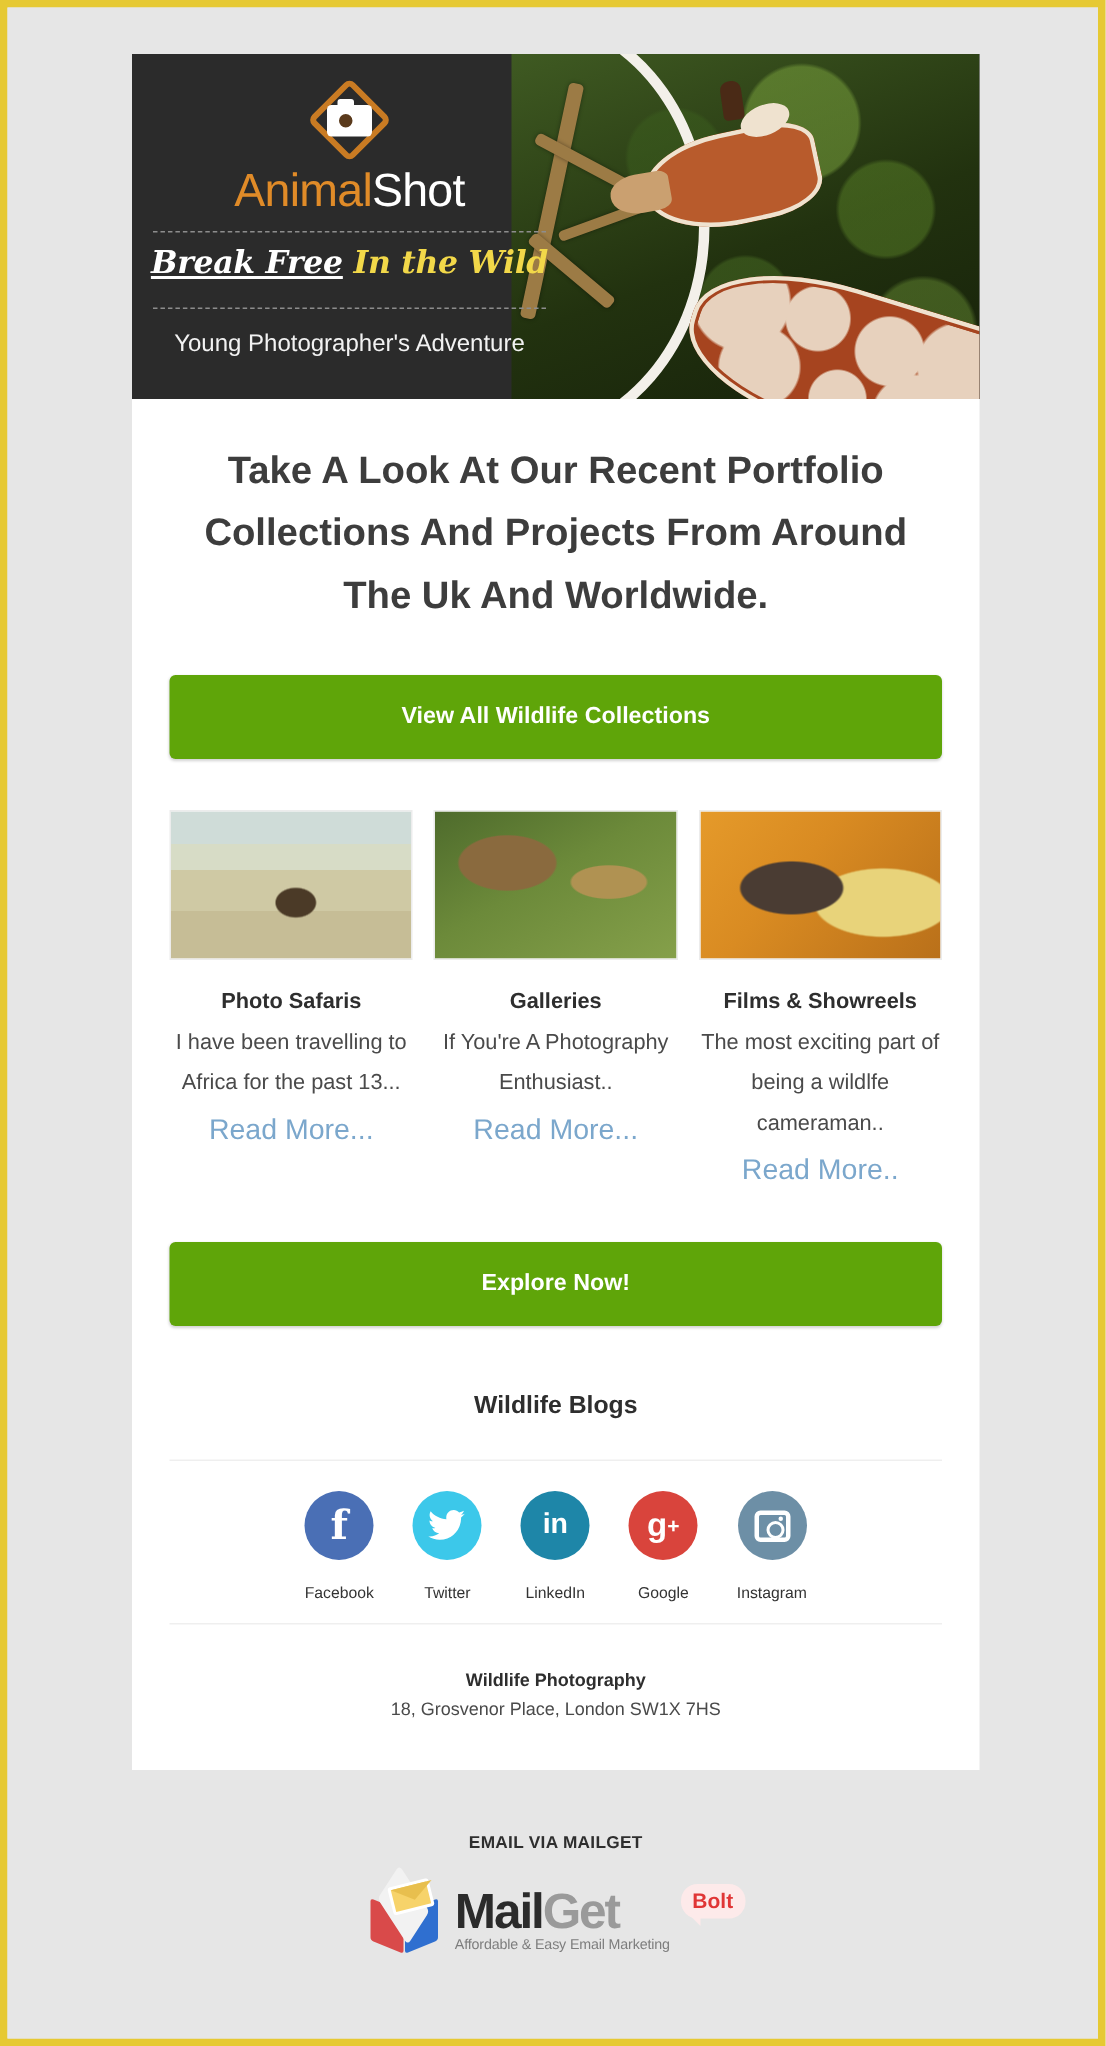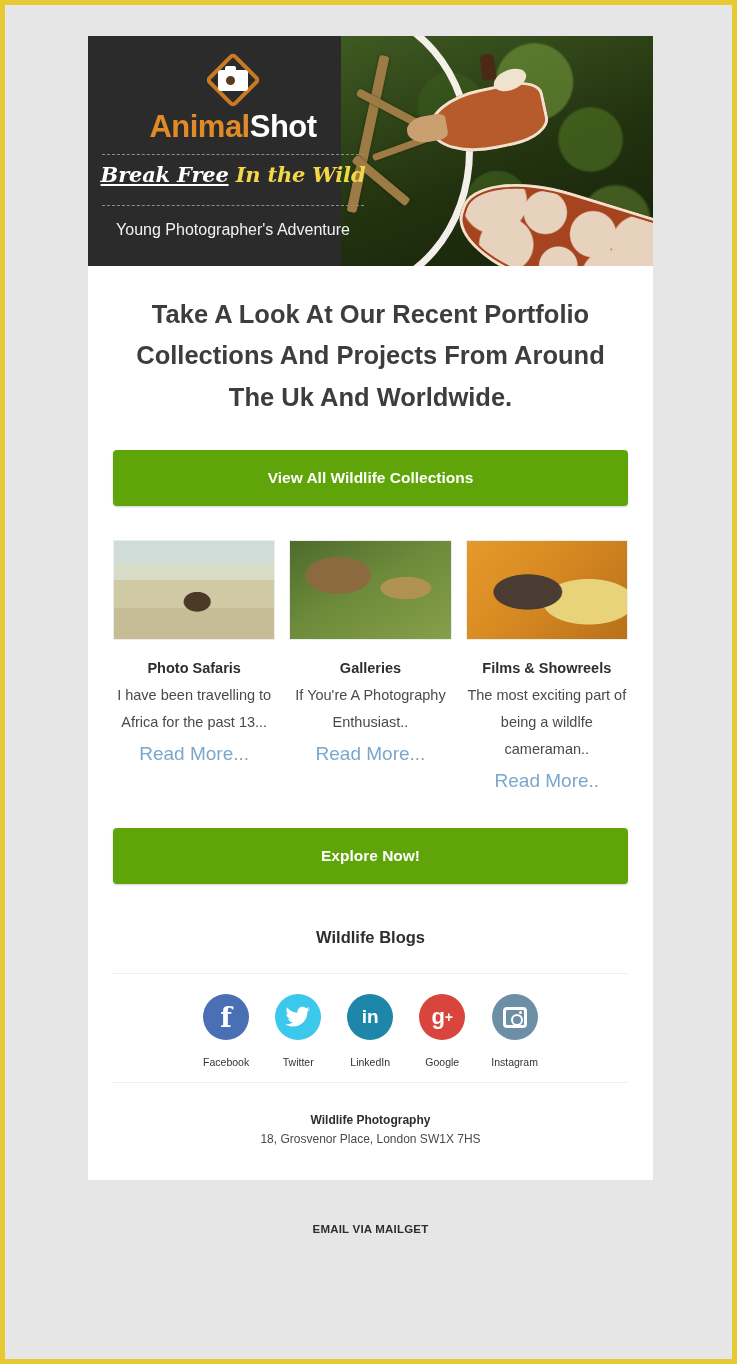--- a/index.html
+++ b/index.html
@@ -35,21 +35,21 @@
   }
   .logo-mark .cam:before {
     content: ""; position: absolute; left: 7px; top: -4px; width: 11px; height: 5px;
     background: #fff; border-radius: 2px 2px 0 0;
   }
   .logo-mark .lens {
     position: absolute; left: 19px; top: 22px; width: 13px; height: 13px;
     border-radius: 50%; background: #5a3a1c; border: 2px solid #fff;
   }
 
-  .brand { font-size: 31px; font-weight: bold; letter-spacing: -.5px; line-height: 1.1; }
+  .brand { font-size: 31px; font-weight: normal; letter-spacing: -.5px; line-height: 1.1; }
   .brand .a { color: #e08b28; }
   .brand .b { color: #ffffff; }
 
   .dash-line { border-top: 1px dashed #8d8d8d; margin: 10px 14px 0; }
   .tagline {
     font-family: "DejaVu Serif", serif;
     font-style: italic; font-weight: bold; font-size: 21px;
     padding: 7px 0 8px; letter-spacing: -.2px;
   }
   .tagline .w { color: #fff; text-decoration: underline; }
@@ -326,15 +326,32 @@
     <div class="addr">
       <div class="addr-name">Wildlife Photography</div>
       <div class="addr-line">18, Grosvenor Place, London SW1X 7HS</div>
     </div>
 
   </div>
 
   <div class="outer-foot" style="position:absolute;left:83px;top:1190px;width:565px;">
     <div class="via">EMAIL VIA MAILGET</div>
 
+    <div class="mailget">
+      <div class="mg-cube">
+        <div class="c-l"></div>
+          <div class="c-r"></div>
+          <div class="c-t"></div>
+          <div class="c-env"></div>
+      </div>
+      <div class="mg-text">
+        <div class="mg-name">
+          <span class="d">Mail</span><span class="g">Get</span>
+        </div>
+        <div class="mg-tag">Affordable &amp; Easy Email Marketing</div>
+      </div>
+      <div class="mg-bolt">
+        <div class="bubble">Bolt</div>
+      </div>
+    </div>
   </div>
 
 </div>
 
 </body></html>

